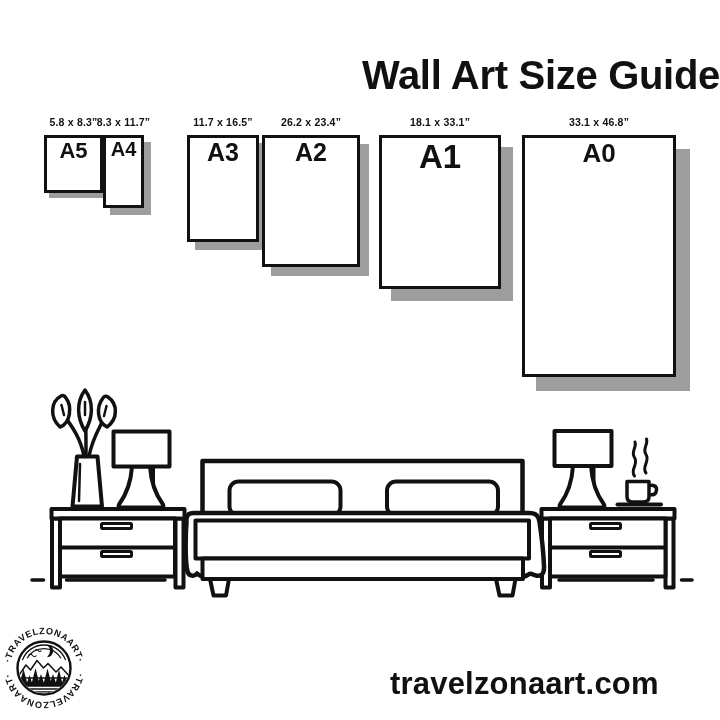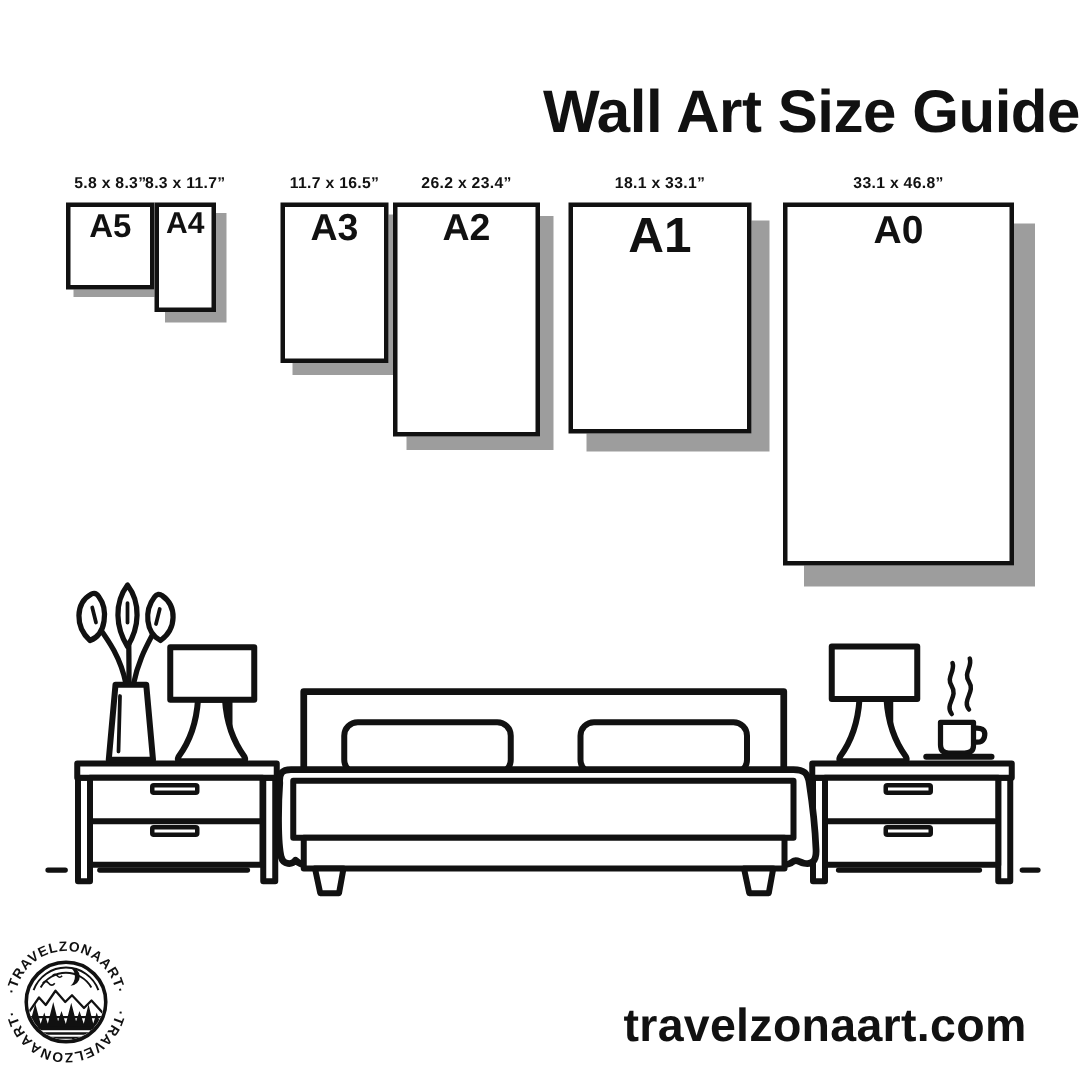--- a/index.html
+++ b/index.html
@@ -22,28 +22,28 @@
     position:absolute;top:0;left:50%;transform:translateX(-50%);
     font-size:10.5px;font-weight:bold;white-space:nowrap;letter-spacing:.2px;
   }
   .fbox{
     box-sizing:border-box;margin-top:19px;border:3px solid var(--ink);background:var(--bg);
     display:flex;align-items:flex-start;justify-content:center;font-weight:bold;
   }
   .f-a5{left:44px;width:59px}  .f-a5 .fbox{height:58px;box-shadow:5px 5px 0 var(--shadow);font-size:22px}
   .f-a4{left:103px;width:41px} .f-a4 .fbox{height:73px;box-shadow:7px 7px 0 var(--shadow);font-size:20px}
   .f-a3{left:187px;width:72px} .f-a3 .fbox{height:107px;box-shadow:8px 8px 0 var(--shadow);font-size:25px}
-  .f-a2{left:262px;width:98px} .f-a2 .fbox{height:156px;box-shadow:9px 9px 0 var(--shadow);font-size:25px}
+  .f-a2{left:262px;width:98px} .f-a2 .fbox{height:132px;box-shadow:9px 9px 0 var(--shadow);font-size:25px}
   .f-a1{left:379px;width:122px}.f-a1 .fbox{height:154px;box-shadow:12px 12px 0 var(--shadow);font-size:33px}
   .f-a0{left:522px;width:154px}.f-a0 .fbox{height:242px;box-shadow:14px 14px 0 var(--shadow);font-size:26px}
   .bedroom{position:absolute;left:0;top:380px;width:720px;height:220px;}
   .logo{position:absolute;left:4px;top:622px;width:84px;height:94px;}
   .logo text{font-family:"Liberation Sans",sans-serif;font-size:9.2px;font-weight:bold;letter-spacing:.6px;fill:var(--ink);}
   .website{
-    position:absolute;left:390px;top:666px;width:320px;text-align:center;
+    position:absolute;left:390px;top:666px;width:320px;
     font-size:31px;font-weight:800;letter-spacing:.2px;
   }
 </style>
 </head>
 <body>
 
 <div class="page">
 
   <h1 class="title">Wall Art Size Guide</h1>
 

